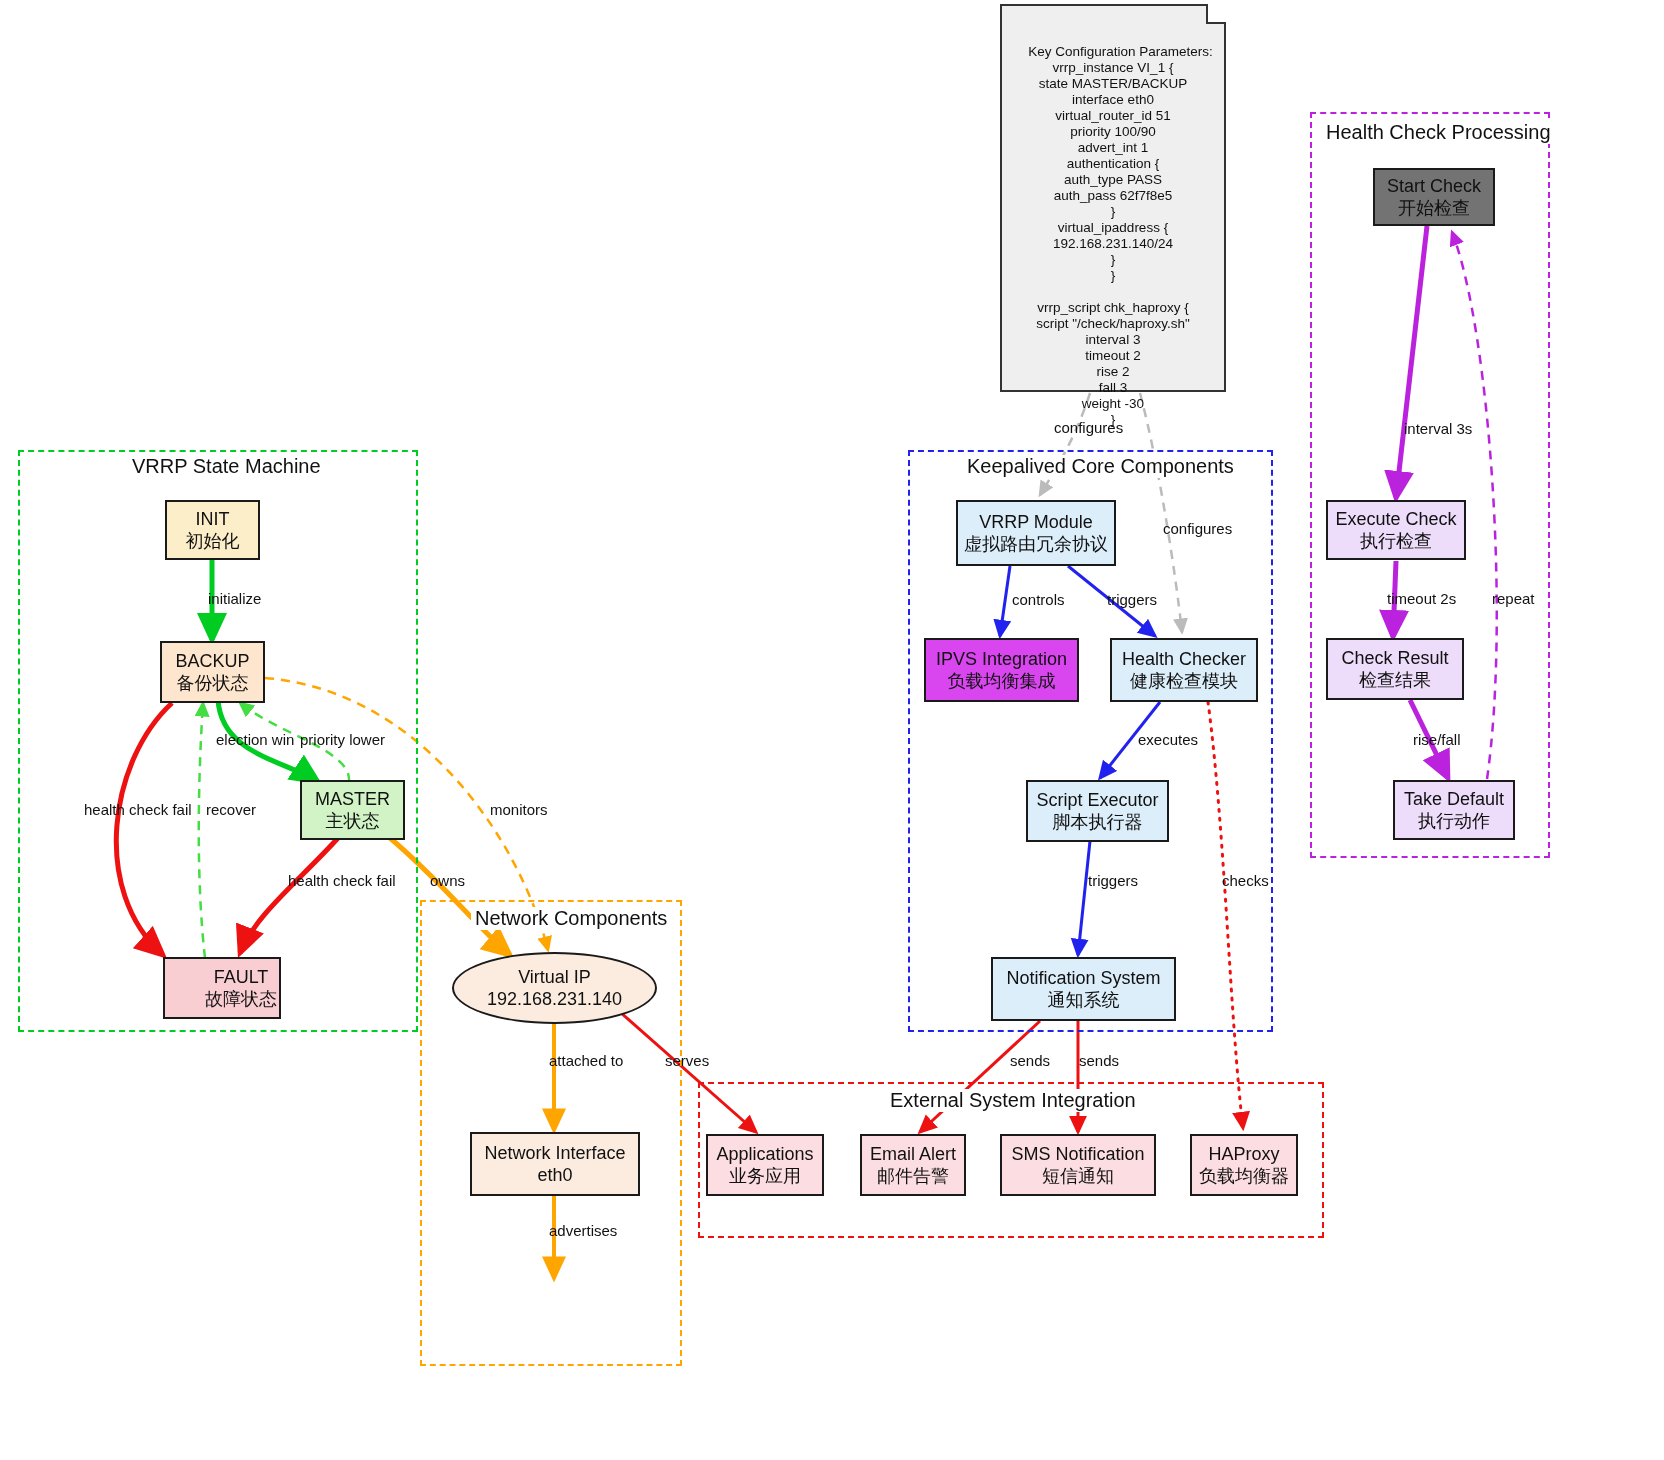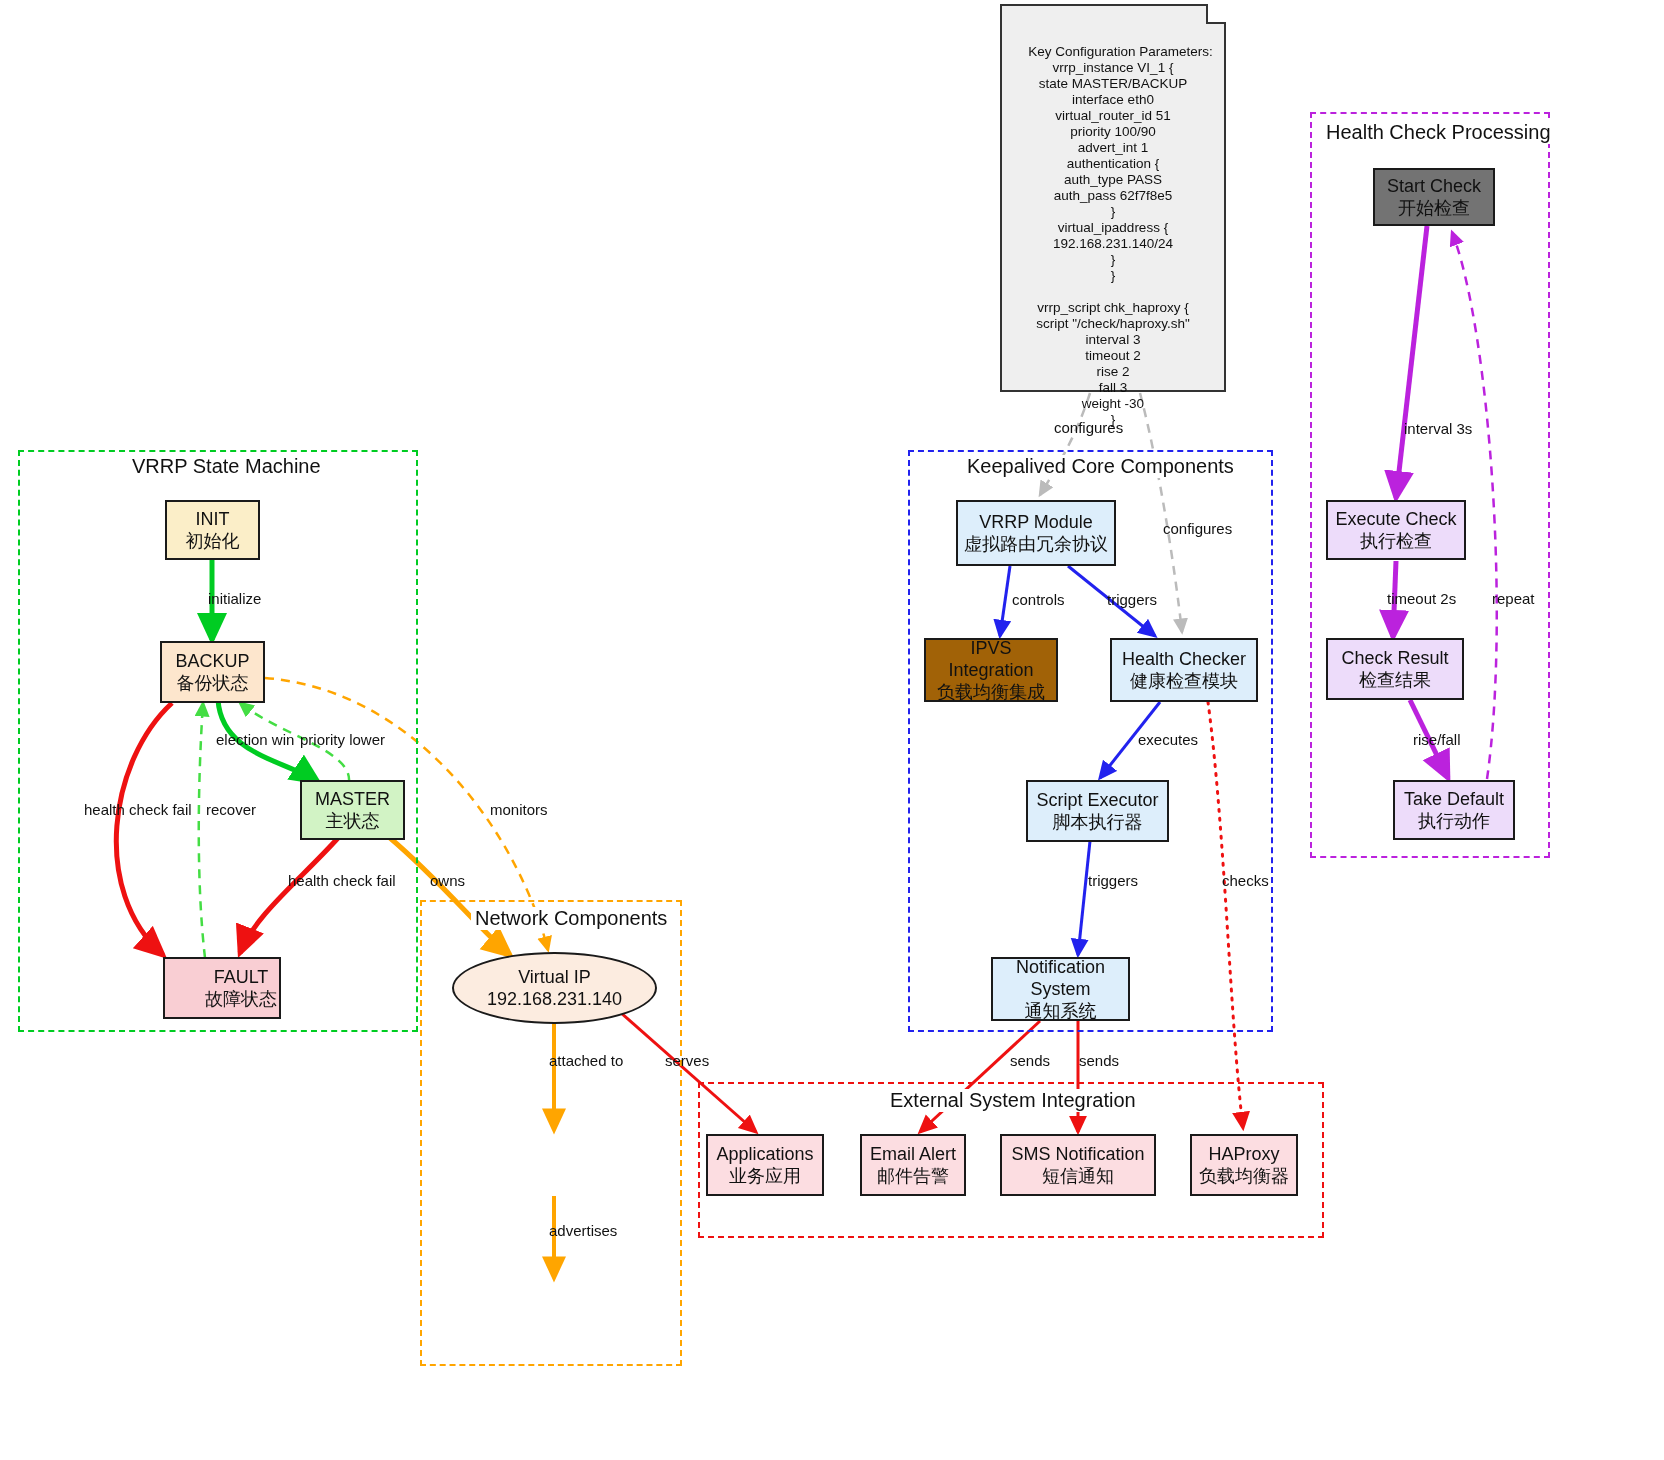--- a/index.html
+++ b/index.html
@@ -159,43 +159,47 @@
   <div class="node" style="left:163px;top:957px;width:118px;height:62px;background:#f9ced3;padding-left:38px;">
     <span>FAULT</span>
     <span class="l2">故障状态</span>
   </div>
 
   <div class="node ellipse" style="left:452px;top:952px;width:205px;height:72px;background:#fcece0;">
     <span>Virtual IP</span>
     <span class="l2">192.168.231.140</span>
   </div>
 
+  <div class="node" style="left:470px;top:1132px;width:170px;height:64px;background:#fcece0;">
+    <span>Network Interface</span>
+    <span class="l2">eth0</span>
+  </div>
 
 
   <div class="node" style="left:956px;top:500px;width:160px;height:66px;background:#ddeefb;">
     <span>VRRP Module</span>
     <span class="l2">虚拟路由冗余协议</span>
   </div>
 
-  <div class="node" style="left:924px;top:638px;width:134px;height:64px;background:#a16207;">
+  <div class="node" style="left:924px;top:638px;width:155px;height:64px;background:#d946ef;">
     <span>IPVS Integration</span>
     <span class="l2">负载均衡集成</span>
   </div>
 
   <div class="node" style="left:1110px;top:638px;width:148px;height:64px;background:#ddeefb;">
     <span>Health Checker</span>
     <span class="l2">健康检查模块</span>
   </div>
 
   <div class="node" style="left:1026px;top:780px;width:143px;height:62px;background:#ddeefb;">
     <span>Script Executor</span>
     <span class="l2">脚本执行器</span>
   </div>
 
-  <div class="node" style="left:991px;top:957px;width:139px;height:64px;background:#ddeefb;">
+  <div class="node" style="left:991px;top:957px;width:185px;height:64px;background:#ddeefb;">
     <span>Notification System</span>
     <span class="l2">通知系统</span>
   </div>
 
   <div class="node" style="left:1373px;top:168px;width:122px;height:58px;background:#737373;">
     <span>Start Check</span>
     <span class="l2">开始检查</span>
   </div>
 
   <div class="node" style="left:1326px;top:500px;width:140px;height:60px;background:#eddcfa;">

